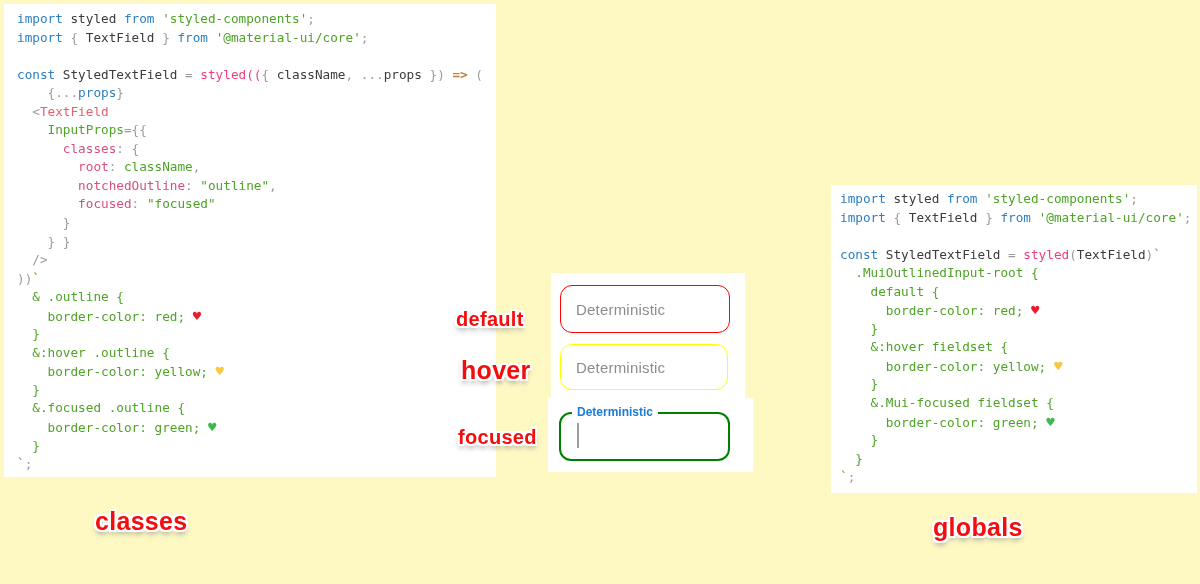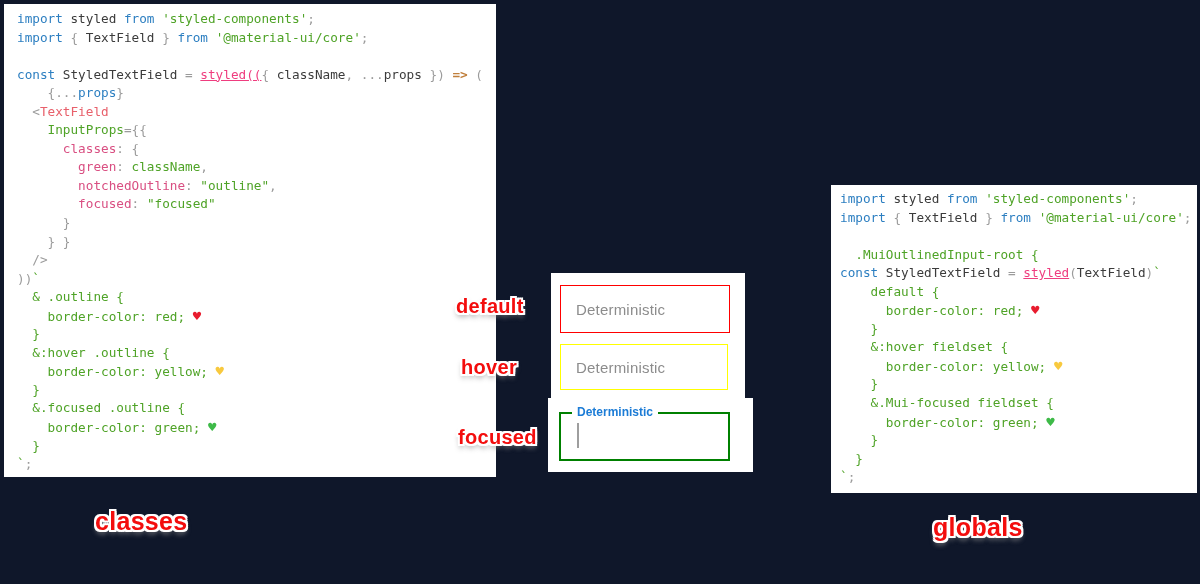--- a/index.html
+++ b/index.html
@@ -1,75 +1,75 @@
 <!DOCTYPE html>
 <html style="--kw: #2d7fc1; --plain: #3b3b3b; --punct: #9b9b9b; --str: #4fa327; --green: #4fa327; --fn: #ef3d7f; --tag: #e8606b; --prop: #d94f82; --arrow: #c07f3c; --hr: #e81c2e; --hy: #f8c93e; --hg: #3eba48; --label_red: #f30d0d; --mui_blue: #1c7cd6; --placeholder: #8c8c8c; --border_default: #ff0000; --border_hover: #ffff00; --border_focused: #008000;"><head>
 <meta charset="utf-8">
 <style>
   html,body{margin:0;padding:0;background:#000;}
-  .stage{position:relative;width:1200px;height:584px;background:#0f172a;overflow:hidden;
+  .stage{position:relative;width:1200px;height:584px;background:#fef9c3;overflow:hidden;
          font-family:"Liberation Sans",sans-serif;}
   .code-block{position:absolute;background:#fff;box-sizing:border-box;
               font-family:"DejaVu Sans Mono",monospace;font-size:12.7px;}
   .code-block.left{left:4px;top:4px;width:492px;height:473px;padding:6px 0 0 13px;}
   .code-block.right{left:831px;top:185px;width:366px;height:308px;padding:5px 0 0 9px;}
   .code-line{height:18.55px;line-height:18.55px;white-space:pre;}
   .tk-kw{color:var(--kw);}
   .tk-plain{color:var(--plain);}
   .tk-punct{color:var(--punct);}
   .tk-str{color:var(--str);}
   .tk-green{color:var(--green);}
-  .tk-fn{color:var(--fn);text-decoration:underline;}
+  .tk-fn{color:var(--fn);}
   .tk-tag{color:var(--tag);}
   .tk-prop{color:var(--prop);}
   .tk-arrow{color:var(--arrow);font-weight:bold;}
   .tk-hr{color:var(--hr);font-size:14px;}
   .tk-hy{color:var(--hy);font-size:14px;}
   .tk-hg{color:var(--hg);font-size:14px;}
 
   .mid-panel{position:absolute;background:#fff;}
   .panel-upper{left:551px;top:273px;width:194px;height:126px;}
   .panel-lower{left:548px;top:398px;width:205px;height:74px;}
 
-  .textfield{position:absolute;background:#fff;border-radius:0;box-sizing:border-box;}
+  .textfield{position:absolute;background:#fff;border-radius:12px;box-sizing:border-box;}
   .tf-default{left:560px;top:285px;width:170px;height:48px;border:1.5px solid var(--border_default);}
   .tf-hover{left:560px;top:344px;width:168px;height:46px;border:1.5px solid var(--border_hover);}
   .tf-focused{left:559px;top:412px;width:171px;height:49px;border:2px solid var(--border_focused);}
   .tf-placeholder{position:absolute;left:15px;top:50%;transform:translateY(-50%);
                   color:var(--placeholder);font-size:15px;letter-spacing:.2px;}
   .tf-label{position:absolute;top:-9px;left:11px;background:#fff;padding:0 5px;
             font-size:12px;font-weight:bold;color:var(--mui_blue);line-height:14px;}
   .tf-cursor{position:absolute;left:16px;top:9px;width:2px;height:25px;background:#9e9e9e;}
 
   .red-label{position:absolute;color:var(--label_red);font-weight:bold;
              font-family:"Liberation Sans",sans-serif;letter-spacing:.3px;
              text-shadow:-2px -2px 0 #fff,2px -2px 0 #fff,-2px 2px 0 #fff,2px 2px 0 #fff,
                          -2px 0 0 #fff,2px 0 0 #fff,0 -2px 0 #fff,0 2px 0 #fff,
                          0 4px 5px rgba(140,140,140,.9);}
-  .lbl-default{left:456px;top:295px;font-size:20px;}
-  .lbl-hover{left:461px;top:356px;font-size:20px;}
+  .lbl-default{left:456px;top:308px;font-size:20px;}
+  .lbl-hover{left:461px;top:356px;font-size:25px;}
   .lbl-focused{left:458px;top:426px;font-size:20px;}
   .lbl-classes{left:95px;top:507px;font-size:25px;}
   .lbl-globals{left:913px;top:513px;font-size:25px;margin-left:20px;}
 </style>
 </head>
 <body>
 
 <div class="stage">
 
   <section class="code-block left">
       <div class="code-line"><span class="tk-kw">import</span><span class="tk-plain"> styled </span><span class="tk-kw">from</span><span class="tk-str"> 'styled-components'</span><span class="tk-punct">;</span></div>
       <div class="code-line"><span class="tk-kw">import</span><span class="tk-punct"> { </span><span class="tk-plain">TextField</span><span class="tk-punct"> } </span><span class="tk-kw">from</span><span class="tk-str"> '@material-ui/core'</span><span class="tk-punct">;</span></div>
       <div class="code-line"></div>
       <div class="code-line"><span class="tk-kw">const</span><span class="tk-plain"> StyledTextField </span><span class="tk-punct">= </span><span class="tk-fn">styled((</span><span class="tk-punct">{ </span><span class="tk-plain">className</span><span class="tk-punct">, ...</span><span class="tk-plain">props</span><span class="tk-punct"> }) </span><span class="tk-arrow">=&gt;</span><span class="tk-punct"> (</span></div>
       <div class="code-line"><span class="tk-punct">    {...</span><span class="tk-kw">props</span><span class="tk-punct">}</span></div>
       <div class="code-line"><span class="tk-punct">  &lt;</span><span class="tk-tag">TextField</span></div>
       <div class="code-line"><span class="tk-plain">    </span><span class="tk-green">InputProps</span><span class="tk-punct">={{</span></div>
       <div class="code-line"><span class="tk-plain">      </span><span class="tk-prop">classes</span><span class="tk-punct">: {</span></div>
-      <div class="code-line"><span class="tk-plain">        </span><span class="tk-prop">green</span><span class="tk-punct">: </span><span class="tk-green">className</span><span class="tk-punct">,</span></div>
+      <div class="code-line"><span class="tk-plain">        </span><span class="tk-prop">root</span><span class="tk-punct">: </span><span class="tk-green">className</span><span class="tk-punct">,</span></div>
       <div class="code-line"><span class="tk-plain">        </span><span class="tk-prop">notchedOutline</span><span class="tk-punct">: </span><span class="tk-str">"outline"</span><span class="tk-punct">,</span></div>
       <div class="code-line"><span class="tk-plain">        </span><span class="tk-prop">focused</span><span class="tk-punct">: </span><span class="tk-str">"focused"</span></div>
       <div class="code-line"><span class="tk-punct">      }</span></div>
       <div class="code-line"><span class="tk-punct">    } }</span></div>
       <div class="code-line"><span class="tk-punct">  /&gt;</span></div>
       <div class="code-line"><span class="tk-punct">))</span><span class="tk-green">`</span></div>
       <div class="code-line"><span class="tk-green">  &amp; .outline {</span></div>
       <div class="code-line"><span class="tk-green">    border-color: red; </span><span class="tk-hr">♥</span></div>
       <div class="code-line"><span class="tk-green">  }</span></div>
       <div class="code-line"><span class="tk-green">  &amp;:hover .outline {</span></div>
@@ -78,22 +78,22 @@
       <div class="code-line"><span class="tk-green">  &amp;.focused .outline {</span></div>
       <div class="code-line"><span class="tk-green">    border-color: green; </span><span class="tk-hg">♥</span></div>
       <div class="code-line"><span class="tk-green">  }</span></div>
       <div class="code-line"><span class="tk-green">`</span><span class="tk-punct">;</span></div>
     </section>
 
   <section class="code-block right">
       <div class="code-line"><span class="tk-kw">import</span><span class="tk-plain"> styled </span><span class="tk-kw">from</span><span class="tk-str"> 'styled-components'</span><span class="tk-punct">;</span></div>
       <div class="code-line"><span class="tk-kw">import</span><span class="tk-punct"> { </span><span class="tk-plain">TextField</span><span class="tk-punct"> } </span><span class="tk-kw">from</span><span class="tk-str"> '@material-ui/core'</span><span class="tk-punct">;</span></div>
       <div class="code-line"></div>
+      <div class="code-line"><span class="tk-kw">const</span><span class="tk-plain"> StyledTextField </span><span class="tk-punct">= </span><span class="tk-fn">styled</span><span class="tk-punct">(</span><span class="tk-plain">TextField</span><span class="tk-punct">)</span><span class="tk-green">`</span></div>
       <div class="code-line"><span class="tk-green">  .MuiOutlinedInput-root {</span></div>
-      <div class="code-line"><span class="tk-kw">const</span><span class="tk-plain"> StyledTextField </span><span class="tk-punct">= </span><span class="tk-fn">styled</span><span class="tk-punct">(</span><span class="tk-plain">TextField</span><span class="tk-punct">)</span><span class="tk-green">`</span></div>
       <div class="code-line"><span class="tk-green">    default {</span></div>
       <div class="code-line"><span class="tk-green">      border-color: red; </span><span class="tk-hr">♥</span></div>
       <div class="code-line"><span class="tk-green">    }</span></div>
       <div class="code-line"><span class="tk-green">    &amp;:hover fieldset {</span></div>
       <div class="code-line"><span class="tk-green">      border-color: yellow; </span><span class="tk-hy">♥</span></div>
       <div class="code-line"><span class="tk-green">    }</span></div>
       <div class="code-line"><span class="tk-green">    &amp;.Mui-focused fieldset {</span></div>
       <div class="code-line"><span class="tk-green">      border-color: green; </span><span class="tk-hg">♥</span></div>
       <div class="code-line"><span class="tk-green">    }</span></div>
       <div class="code-line"><span class="tk-green">  }</span></div>

